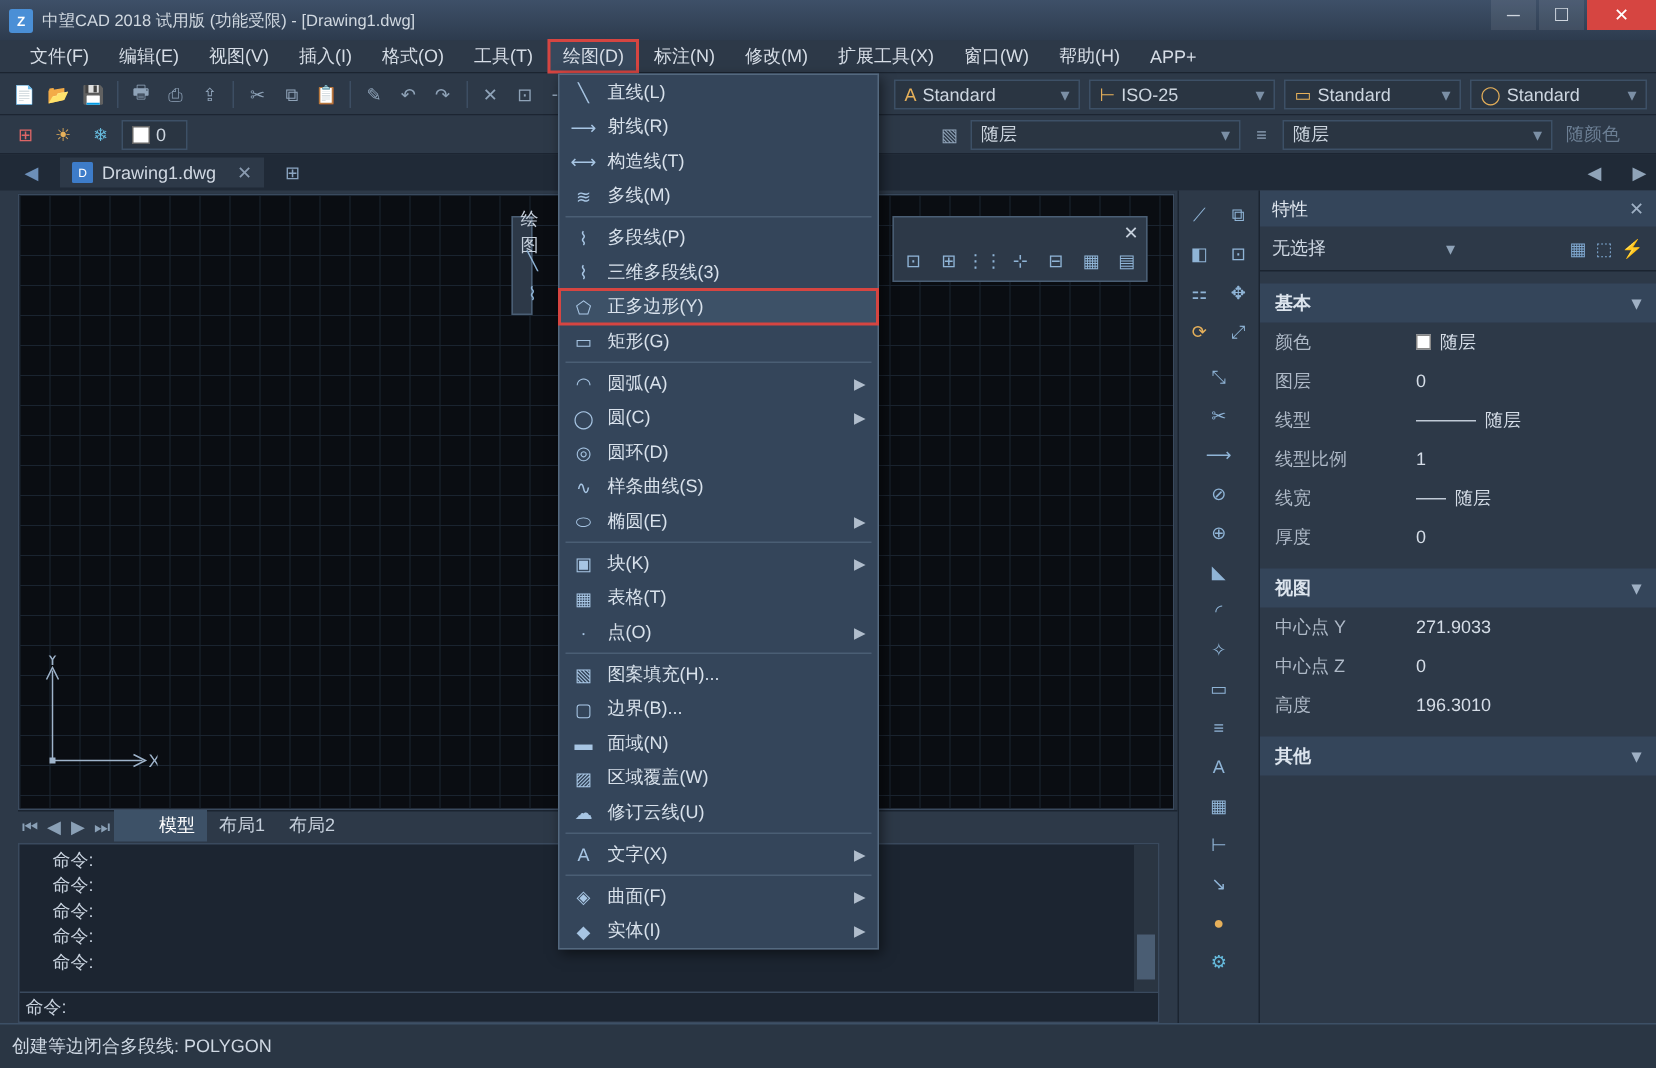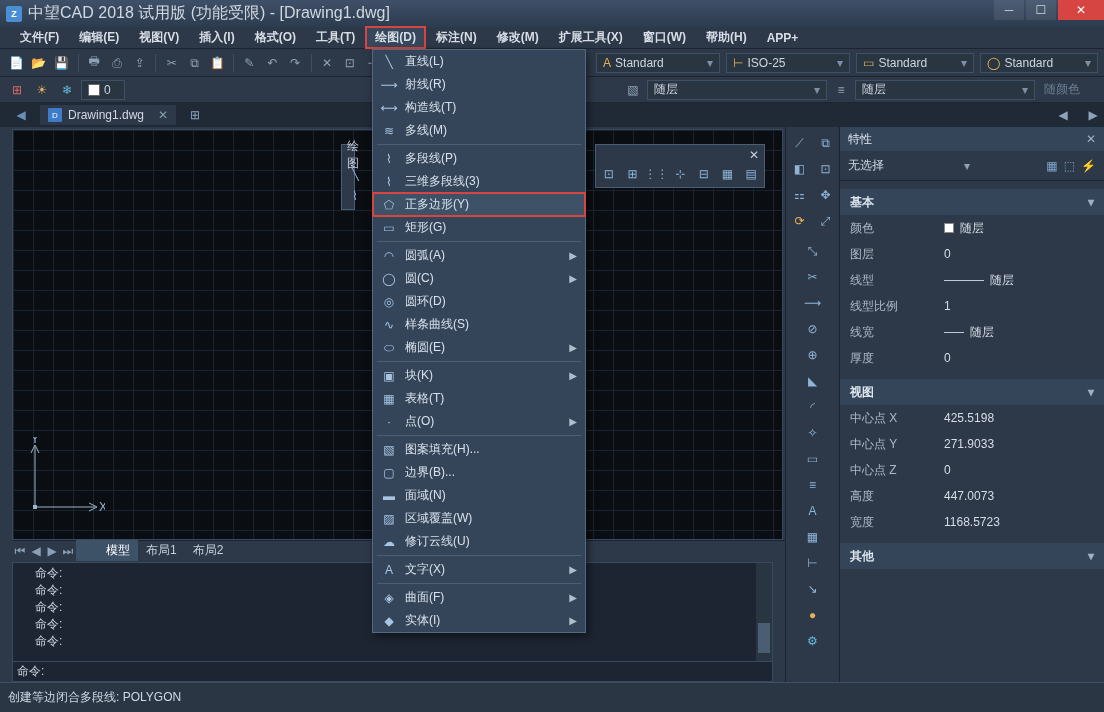--- a/index.html
+++ b/index.html
@@ -1,25 +1,25 @@
 <!DOCTYPE html>
 <html><head>
 <meta charset="utf-8">
 <style>
 * { margin:0; padding:0; box-sizing:border-box; font-family:"Microsoft YaHei","SimSun",sans-serif; font-size:12px; user-select:none; }
 body { width:1104px; height:712px; background:#2d3948; overflow:hidden; position:relative; }
 .titlebar { height:27px; background:linear-gradient(#3e5068,#2d3b4e); display:flex; align-items:center; padding-left:6px; color:#d0d8e0; }
 .titlebar .app-icon { width:16px; height:16px; background:#4a8fd6; border-radius:2px; margin-right:6px; display:flex; align-items:center; justify-content:center; color:#fff; font-size:9px; font-weight:bold; }
-.titlebar .title-text { flex:1; font-size:16px; }
+.titlebar .title-text { flex:1; font-size:11px; }
 .win-btns { display:flex; height:100%; }
 .win-btn { width:30px; height:20px; display:flex; align-items:center; justify-content:center; color:#cfd6df; margin-top:0; }
 .win-btn.close { width:46px; background:#d64541; color:#fff; }
 .win-btn.minmax { background:rgba(255,255,255,.08); margin-right:2px; }
 .menubar { height:22px; background:#2d3948; display:flex; align-items:center; padding-left:10px; border-bottom:1px solid #1b2430; }
-.menubar .mitem { padding:3px 10px; color:#d6dde6; cursor:default;font-weight:bold; }
+.menubar .mitem { padding:3px 10px; color:#d6dde6; cursor:default; }
 .menubar .mitem.hl { border:2px solid #d64541; padding:1px 8px; background:#37485c; }
 .toolbar { height:28px; background:#2d3948; display:flex; align-items:center; padding:0 6px; border-bottom:1px solid #1c2532; gap:2px; }
 .tb-ico { width:22px; height:22px; display:flex; align-items:center; justify-content:center; color:#8fa3b8; }
 .tb-sep { width:1px; height:18px; background:#3d4e63; margin:0 3px; }
 .tb-combo { height:20px; background:#2a3542; border:1px solid #3d5066; color:#cdd6e0; display:flex; align-items:center; padding:0 6px; gap:4px; }
 .tb-combo .dn { margin-left:auto; color:#7b8fa5; }
 .row2 { height:26px; background:#2d3948; display:flex; align-items:center; padding:0 6px; border-bottom:1px solid #1c2532; gap:3px; }
 .layer-swatch { width:12px; height:12px; border:1px solid #666; background:#fff; }
 .tabstrip { height:24px; background:#202a37; display:flex; align-items:center; padding-left:10px; gap:8px; }
 .doc-tab { display:flex; align-items:center; gap:6px; color:#d0d8e2; padding:3px 8px; background:#2d3948; font-family:"SimSun",monospace; }
@@ -312,47 +312,35 @@
           <span class="k">厚度</span>
           <span class="v">
             <span>0</span>
           </span>
         </div>
         <div class="section-hd">
           <span>视图</span>
           <span class="arr">▾</span>
         </div>
         <div class="prow">
-          <span class="k">中心点 X</span>
-          <span class="v">
-            <span>425.5198</span>
-          </span>
-        </div>
-        <div class="prow">
           <span class="k">中心点 Y</span>
           <span class="v">
             <span>271.9033</span>
           </span>
         </div>
         <div class="prow">
           <span class="k">中心点 Z</span>
           <span class="v">
             <span>0</span>
           </span>
         </div>
         <div class="prow">
           <span class="k">高度</span>
           <span class="v">
-            <span>447.0073</span>
-          </span>
-        </div>
-        <div class="prow">
-          <span class="k">宽度</span>
-          <span class="v">
-            <span>1168.5723</span>
+            <span>196.3010</span>
           </span>
         </div>
         <div class="section-hd">
           <span>其他</span>
           <span class="arr">▾</span>
         </div>
       </div>
   </div>
 </div>
 

